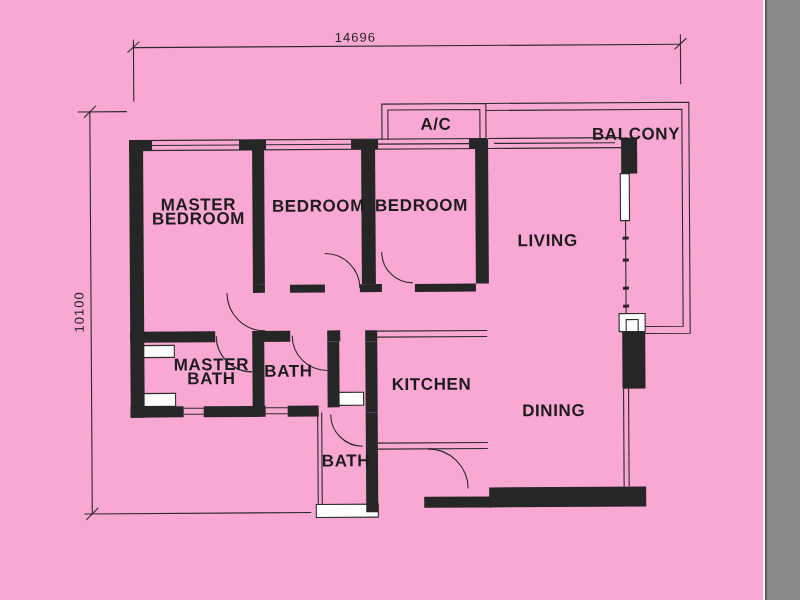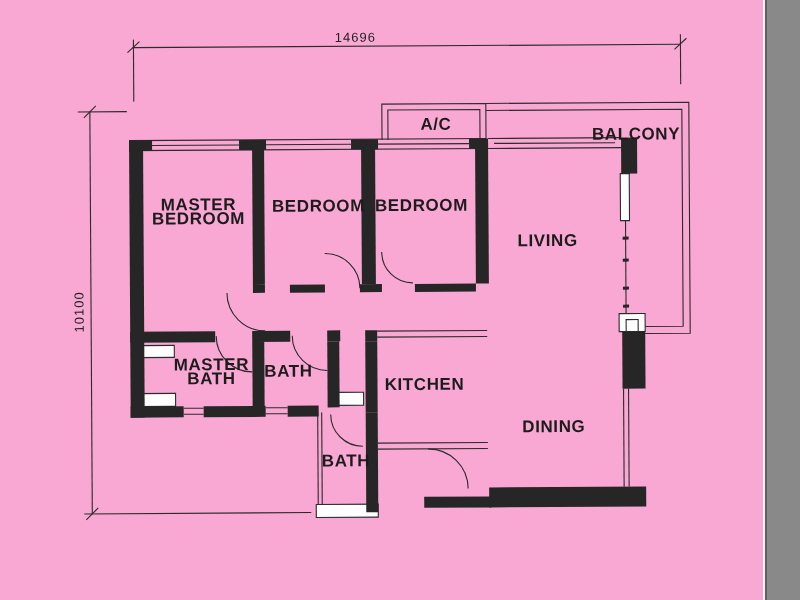--- a/index.html
+++ b/index.html
@@ -166,20 +166,20 @@
     <div class="lbl" style="left:319px;top:206px;">BEDROOM</div>
     <div class="lbl" style="left:422px;top:206px;">BEDROOM</div>
     <div class="lbl" style="left:548px;top:226px;margin-top:16px;">LIVING</div>
     <div class="lbl" style="left:637px;top:136px;">BALCONY</div>
     <div class="lbl" style="left:437px;top:125px;">A/C</div>
     <div class="lbl" style="left:211px;top:371px;">
       <span>MASTER</span><br>
       <span>BATH</span>
     </div>
     <div class="lbl" style="left:288px;top:371px;">BATH</div>
-    <div class="lbl" style="left:424px;top:385px;">KITCHEN</div>
-    <div class="lbl" style="left:553px;top:428px;">DINING</div>
+    <div class="lbl" style="left:424px;top:385px;padding-left:14px;">KITCHEN</div>
+    <div class="lbl" style="left:553px;top:412px;">DINING</div>
     <div class="lbl" style="left:345px;top:461px;">BATH</div>
   </div>
 
   <div class="scan-shade"></div>
   <div class="scan-band"></div>
 </div>
 
 </body></html>

